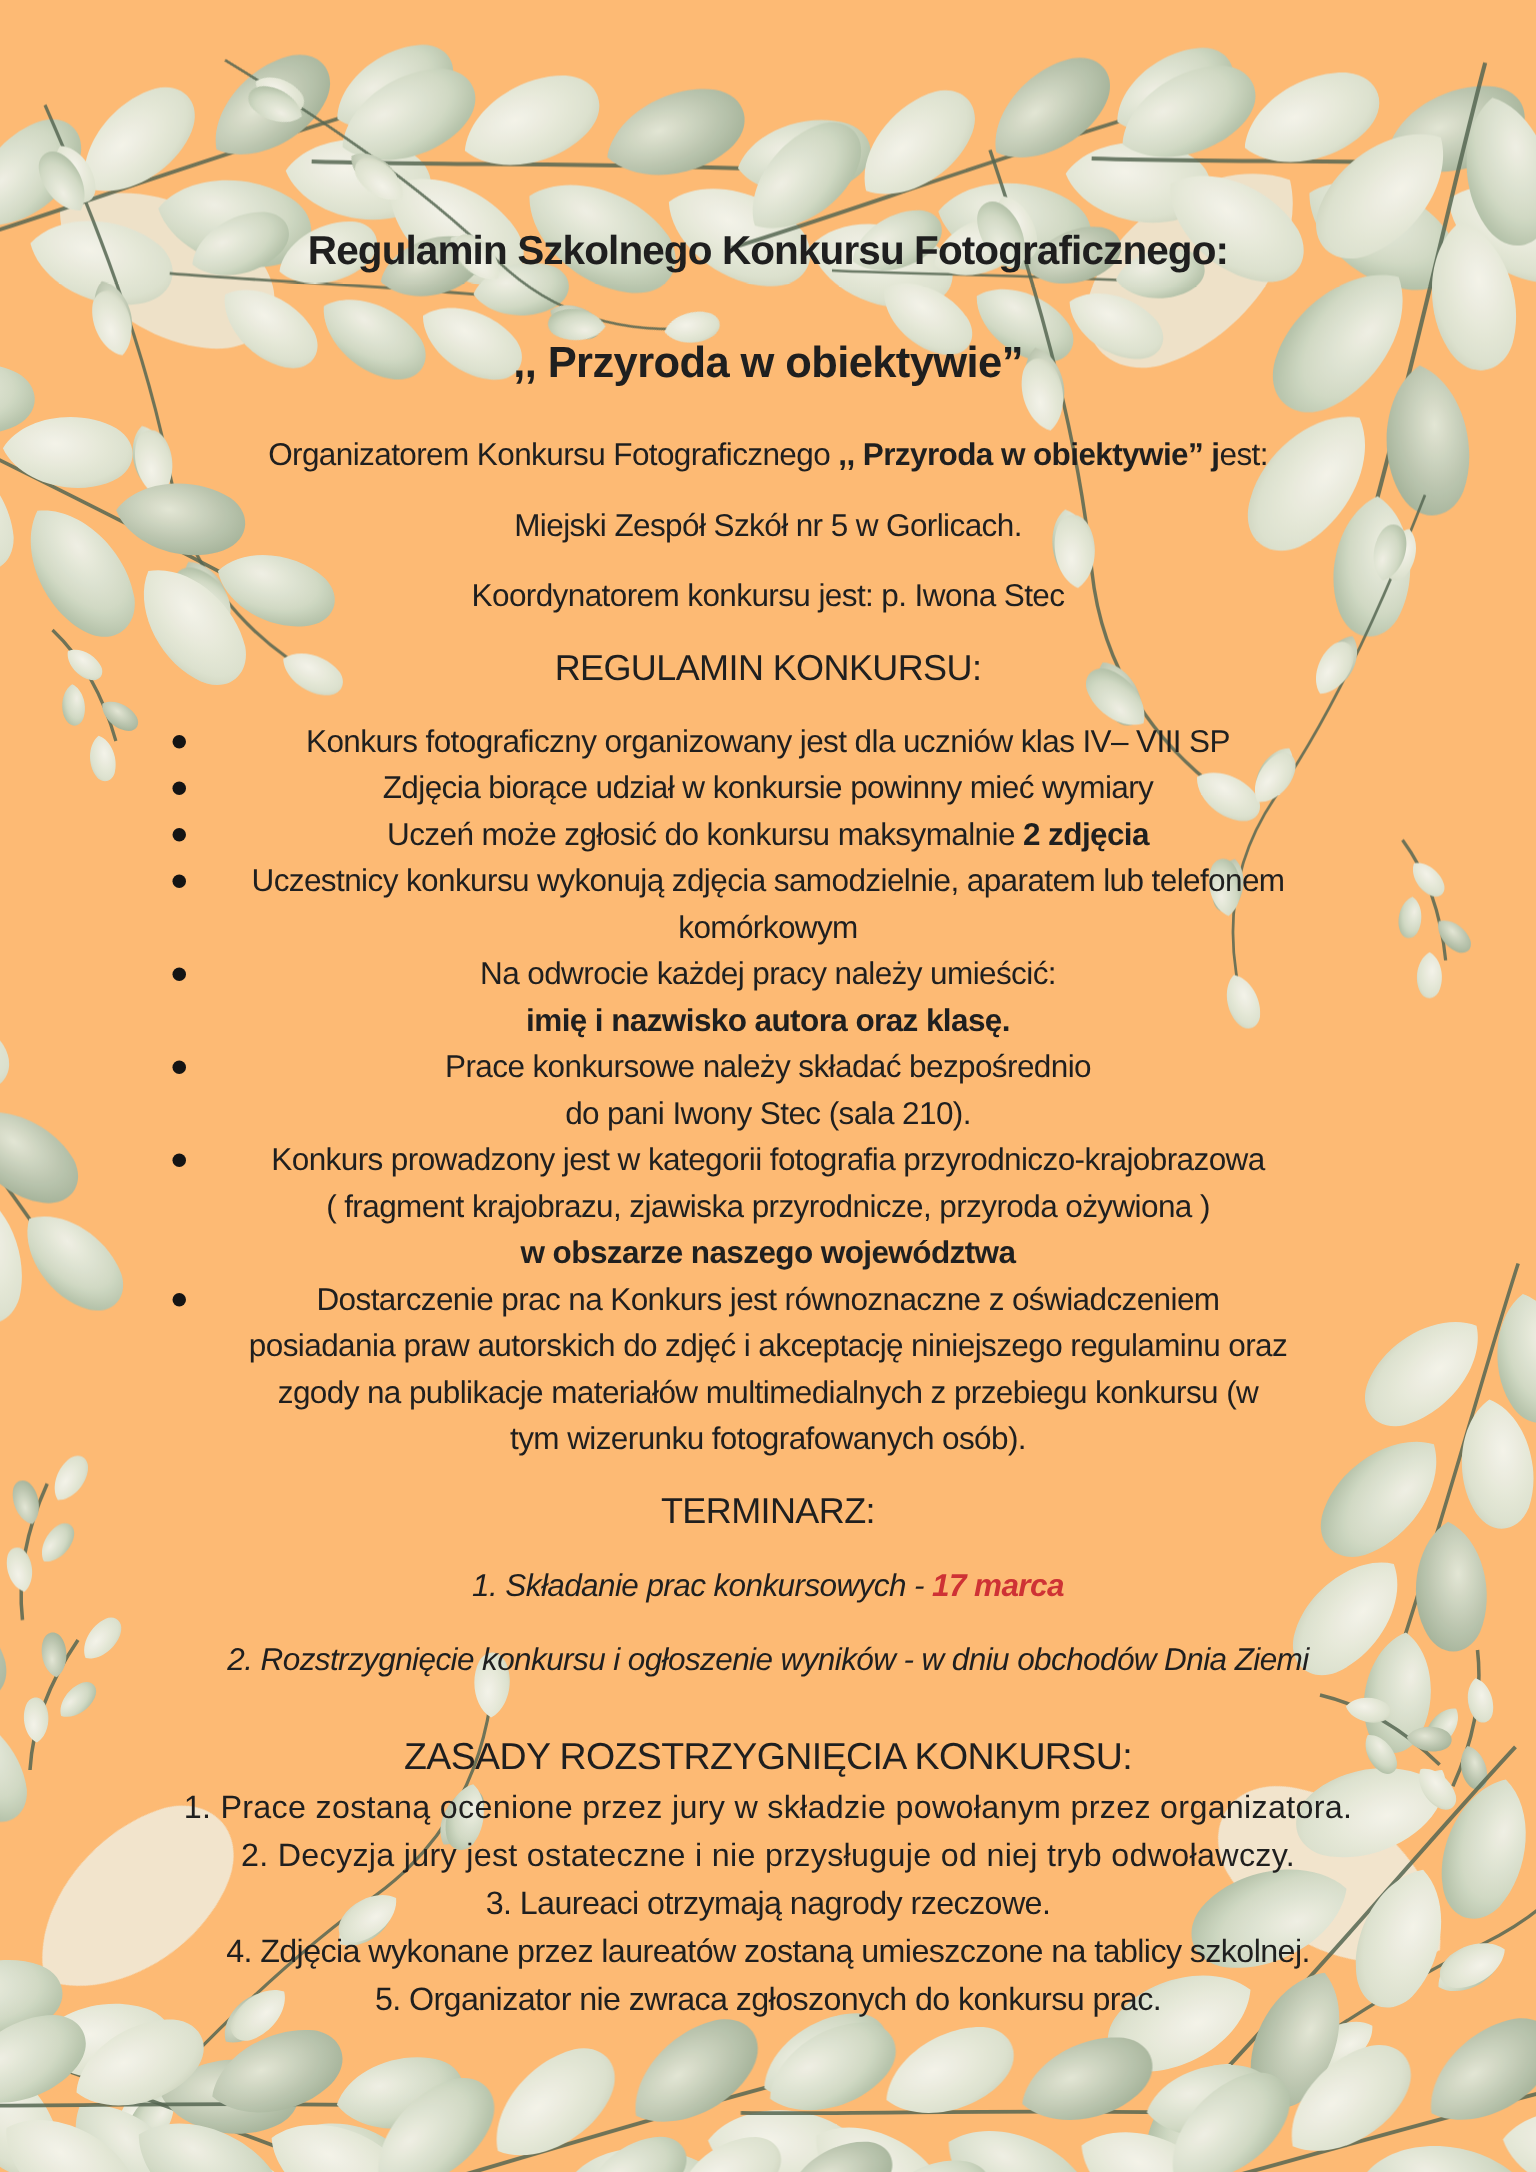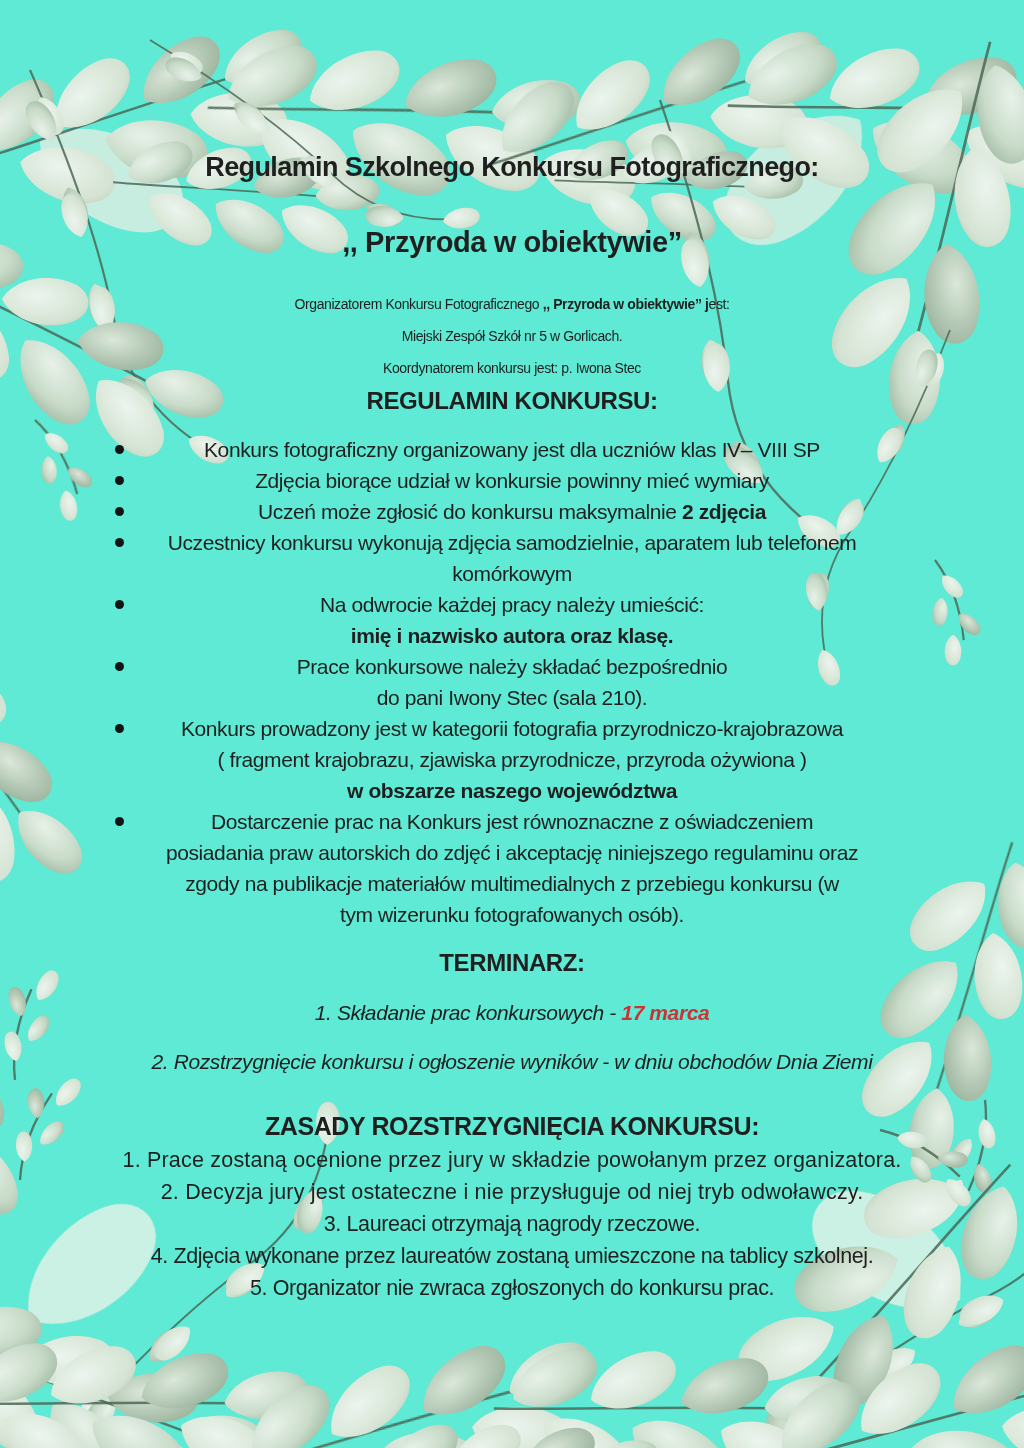--- a/index.html
+++ b/index.html
@@ -1,24 +1,24 @@
 <!DOCTYPE html>
 <html><head>
 <meta charset="utf-8">
 <style>
   html,body{margin:0;padding:0;background:#ffffff;}
-  .page{position:relative;width:1024px;height:1448px;background:#5eead4;overflow:hidden;
+  .page{position:relative;width:1024px;height:1448px;background:#fdba74;overflow:hidden;
         font-family:"Liberation Sans", sans-serif;color:#1f1f1f;}
   .deco{position:absolute;left:0;top:0;z-index:0;}
   .content{position:absolute;inset:0;z-index:1;text-align:center;padding-top:150px;box-sizing:border-box;}
   .ln{display:block;white-space:nowrap;}
   .title{font-size:27px;line-height:34px;font-weight:700;letter-spacing:-0.6px;margin:0 0 40px;}
   .subtitle{font-size:29px;line-height:36px;font-weight:700;letter-spacing:-0.4px;margin:0 0 28px;}
-  .intro .ln{font-size:14px;line-height:32px;letter-spacing:-0.4px;margin:0;}
-  .h{font-size:24px;line-height:34px;font-weight:700;letter-spacing:-0.4px;margin:0;}
+  .intro .ln{font-size:21px;line-height:32px;letter-spacing:-0.4px;margin:15px;}
+  .h{font-size:24px;line-height:34px;font-weight:400;letter-spacing:-0.4px;margin:0;}
   .rules{list-style:none;margin:16px auto;padding:0;width:862px;}
   .rules li{position:relative;font-size:21px;line-height:31px;letter-spacing:-0.4px;padding:0 20px 0 20px;}
   .rules li::before{content:"";position:absolute;left:34px;top:11px;width:9px;height:9px;border-radius:50%;background:#141414;}
   .b{font-weight:700;}
   .red{color:#ce3235;font-weight:700;}
   .tmz .ln{font-size:21px;line-height:33px;letter-spacing:-0.4px;margin:16px;font-style:italic;}
   .zasady-h{font-size:25px;line-height:36px;margin-top:30px;}
   .zas .ln{font-size:21.5px;line-height:32px;margin:0;}
   .wide{letter-spacing:0.2px;text-align:center;}
   .cond2{letter-spacing:-0.4px;}

